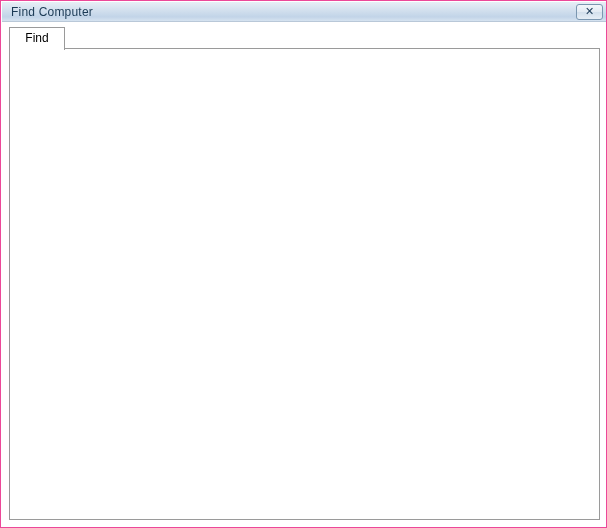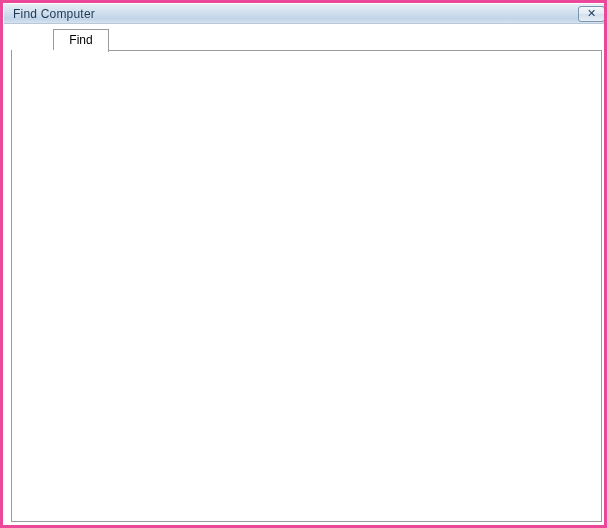--- a/index.html
+++ b/index.html
@@ -14,21 +14,21 @@
     -webkit-font-smoothing: none;
   }
 
   
   .window {
     position: relative;
     width: 607px;
     height: 528px;
     box-sizing: border-box;
     background: #ffffff;
-    border: 3px solid #ec4899;
+    border: 1px solid #ec4899;
     overflow: hidden;
   }
 
   .titlebar {
     position: absolute;
     left: 1px;
     top: 1px;
     width: 605px;
     height: 20px;
     box-sizing: border-box;
@@ -82,21 +82,20 @@
     height: 23px;
     box-sizing: border-box;
     background: #ffffff;
     border: 1px solid #9a9a9a;
     border-bottom: none;
     font-size: 12px;
     text-align: center;
     line-height: 21px;
     color: #000;
     z-index: 3;
-    margin-left: 42px;
   }
   .tab-panel {
     position: absolute;
     left: 8px;
     top: 47px;
     width: 591px;
     height: 472px;
     box-sizing: border-box;
     background: #ffffff;
     border: 1px solid #9a9a9a;

